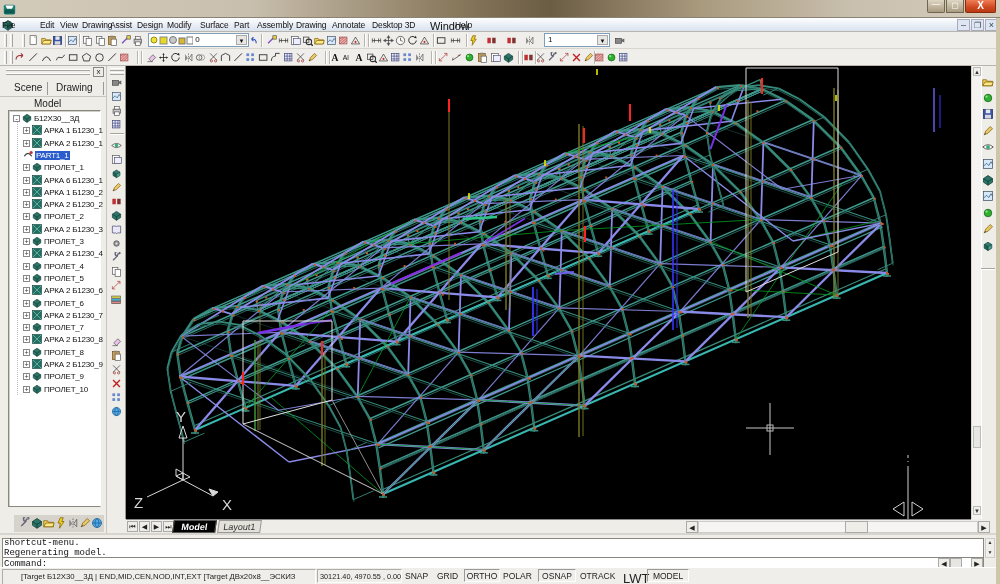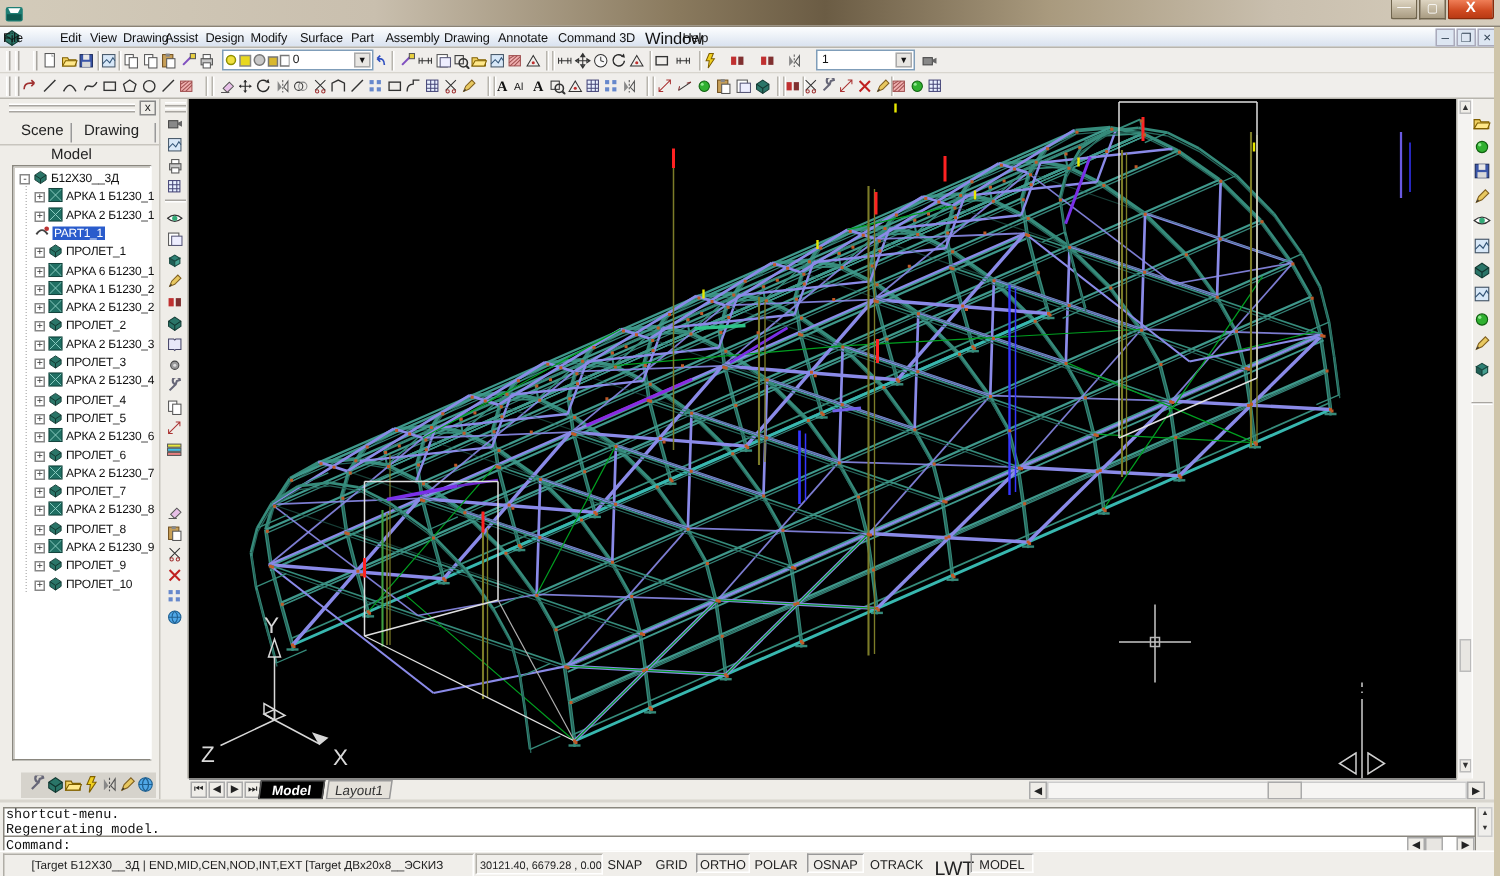--- a/index.html
+++ b/index.html
@@ -26,21 +26,21 @@
     <span class="abs" style="left:60px;top:2px;font-size:8.5px;letter-spacing:-0.1px;color:#111;white-space:nowrap">View</span>
     <span class="abs" style="left:82px;top:2px;font-size:8.5px;letter-spacing:-0.1px;color:#111;white-space:nowrap">Drawing</span>
     <span class="abs" style="left:110px;top:2px;font-size:8.5px;letter-spacing:-0.1px;color:#111;white-space:nowrap">Assist</span>
     <span class="abs" style="left:137px;top:2px;font-size:8.5px;letter-spacing:-0.1px;color:#111;white-space:nowrap">Design</span>
     <span class="abs" style="left:167px;top:2px;font-size:8.5px;letter-spacing:-0.1px;color:#111;white-space:nowrap">Modify</span>
     <span class="abs" style="left:200px;top:2px;font-size:8.5px;letter-spacing:-0.1px;color:#111;white-space:nowrap">Surface</span>
     <span class="abs" style="left:234px;top:2px;font-size:8.5px;letter-spacing:-0.1px;color:#111;white-space:nowrap">Part</span>
     <span class="abs" style="left:257px;top:2px;font-size:8.5px;letter-spacing:-0.1px;color:#111;white-space:nowrap">Assembly</span>
     <span class="abs" style="left:296px;top:2px;font-size:8.5px;letter-spacing:-0.1px;color:#111;white-space:nowrap">Drawing</span>
     <span class="abs" style="left:332px;top:2px;font-size:8.5px;letter-spacing:-0.1px;color:#111;white-space:nowrap">Annotate</span>
-    <span class="abs" style="left:372px;top:2px;font-size:8.5px;letter-spacing:-0.1px;color:#111;white-space:nowrap">Command 3D</span>
+    <span class="abs" style="left:372px;top:2px;font-size:8.5px;letter-spacing:-0.1px;color:#111;white-space:nowrap">Desktop 3D</span>
     <span class="abs" style="left:430px;top:2px;font-size:11px;letter-spacing:-0.1px;color:#111;white-space:nowrap">Window</span>
     <span class="abs" style="left:455px;top:2px;font-size:8.5px;letter-spacing:-0.1px;color:#111;white-space:nowrap">Help</span>
  <div class="abs" style="left:957px;top:1px;width:13px;height:12px;background:#dde6f2;border:1px solid #aab;color:#345;font-size:9px;text-align:center;line-height:10px">–</div>
  <div class="abs" style="left:971px;top:1px;width:13px;height:12px;background:#dde6f2;border:1px solid #aab;color:#345;font-size:8px;text-align:center;line-height:11px">❐</div>
  <div class="abs" style="left:985px;top:1px;width:13px;height:12px;background:#dde6f2;border:1px solid #aab;color:#345;font-size:9px;text-align:center;line-height:11px">×</div>
 </div>
 
 <div class="abs" style="left:0;top:32px;width:1000px;height:17px;background:#f0eeeb;border-bottom:1px solid #d8d5ce"></div>
 <div class="abs" style="left:0;top:49px;width:1000px;height:17px;background:#f0eeeb;border-bottom:1px solid #b8b5ae"></div>
 <div style="position:absolute;left:4px;top:34px;width:3px;height:13px;border-left:1px solid #fff;border-right:1px solid #a8a5a0"></div>
@@ -1488,21 +1488,21 @@
    <div style="font-size:5px;text-align:center;color:#333;line-height:7px">▲</div>
    <div style="font-size:5px;text-align:center;color:#333;line-height:12px">▼</div>
  </div>
  <div class="abs" style="left:938px;top:23px;width:12px;height:11px;background:#efede8;border:1px solid #aaa;font-size:7px;text-align:center;line-height:10px;color:#222">◀</div>
  <div class="abs" style="left:950px;top:23px;width:12px;height:11px;background:#e8e6e2;border:1px solid #aaa"></div>
  <div class="abs" style="left:971px;top:23px;width:12px;height:11px;background:#efede8;border:1px solid #aaa;font-size:7px;text-align:center;line-height:10px;color:#222">▶</div>
 </div>
 
 <div class="abs" style="left:0;top:567px;width:996px;height:17px;background:#f0eeea;border-top:1px solid #fff">
  <div class="abs" style="left:2px;top:1px;width:314px;height:18px;border:1px solid #b0ada6;border-bottom-color:#fff;border-right-color:#fff;font-size:7.8px;color:#222;line-height:13px;padding-left:18px;white-space:nowrap;overflow:hidden">[Target Б12X30__3Д | END,MID,CEN,NOD,INT,EXT [Target ДВх20х8__ЭСКИЗ</div>
- <div class="abs" style="left:317px;top:1px;width:85px;height:14px;border:1px solid #b0ada6;border-bottom-color:#fff;border-right-color:#fff;font-size:7.3px;color:#222;line-height:13px;padding-left:2px;white-space:nowrap;overflow:hidden">30121.40, 6679.28 , 0.00</div>
+ <div class="abs" style="left:317px;top:1px;width:85px;height:14px;border:1px solid #b0ada6;border-bottom-color:#fff;border-right-color:#fff;font-size:7.3px;color:#222;line-height:13px;padding-left:2px;white-space:nowrap;overflow:hidden">30121.40, 4970.55 , 0.00</div>
  <span class="abs" style="left:405px;top:3px;font-size:8.5px;color:#222">SNAP</span>
  <span class="abs" style="left:437px;top:3px;font-size:8.5px;color:#222">GRID</span>
  <span class="abs" style="left:464px;top:1px;width:36px;height:13px;border:1px solid #999;border-bottom-color:#fff;border-right-color:#fff;font-size:8.5px;color:#222;text-align:center;line-height:13px">ORTHO</span>
  <span class="abs" style="left:503px;top:3px;font-size:8.5px;color:#222">POLAR</span>
  <span class="abs" style="left:538px;top:1px;width:38px;height:13px;border:1px solid #999;border-bottom-color:#fff;border-right-color:#fff;font-size:8.5px;color:#222;text-align:center;line-height:13px">OSNAP</span>
  <span class="abs" style="left:580px;top:3px;font-size:8.5px;color:#222">OTRACK</span>
  <span class="abs" style="left:623px;top:3px;font-size:13px;color:#222">LWT</span>
  <span class="abs" style="left:647px;top:1px;width:42px;height:13px;border:1px solid #999;border-bottom-color:#fff;border-right-color:#fff;font-size:8.5px;color:#222;text-align:center;line-height:13px">MODEL</span>
 </div>
 

